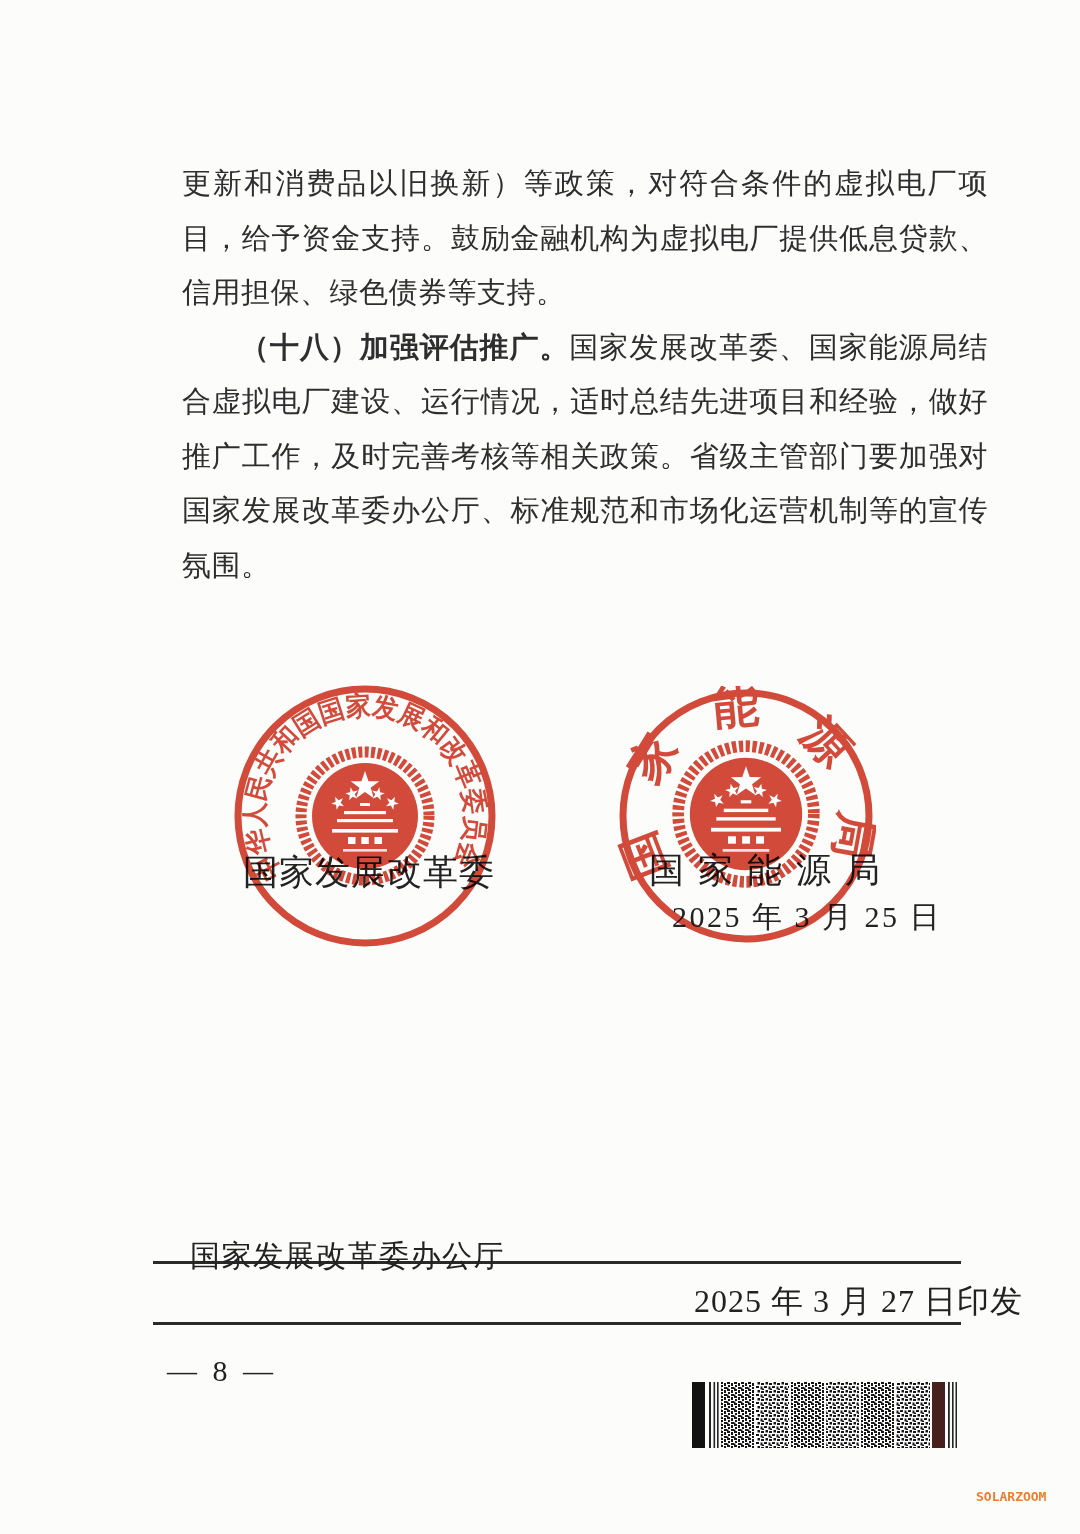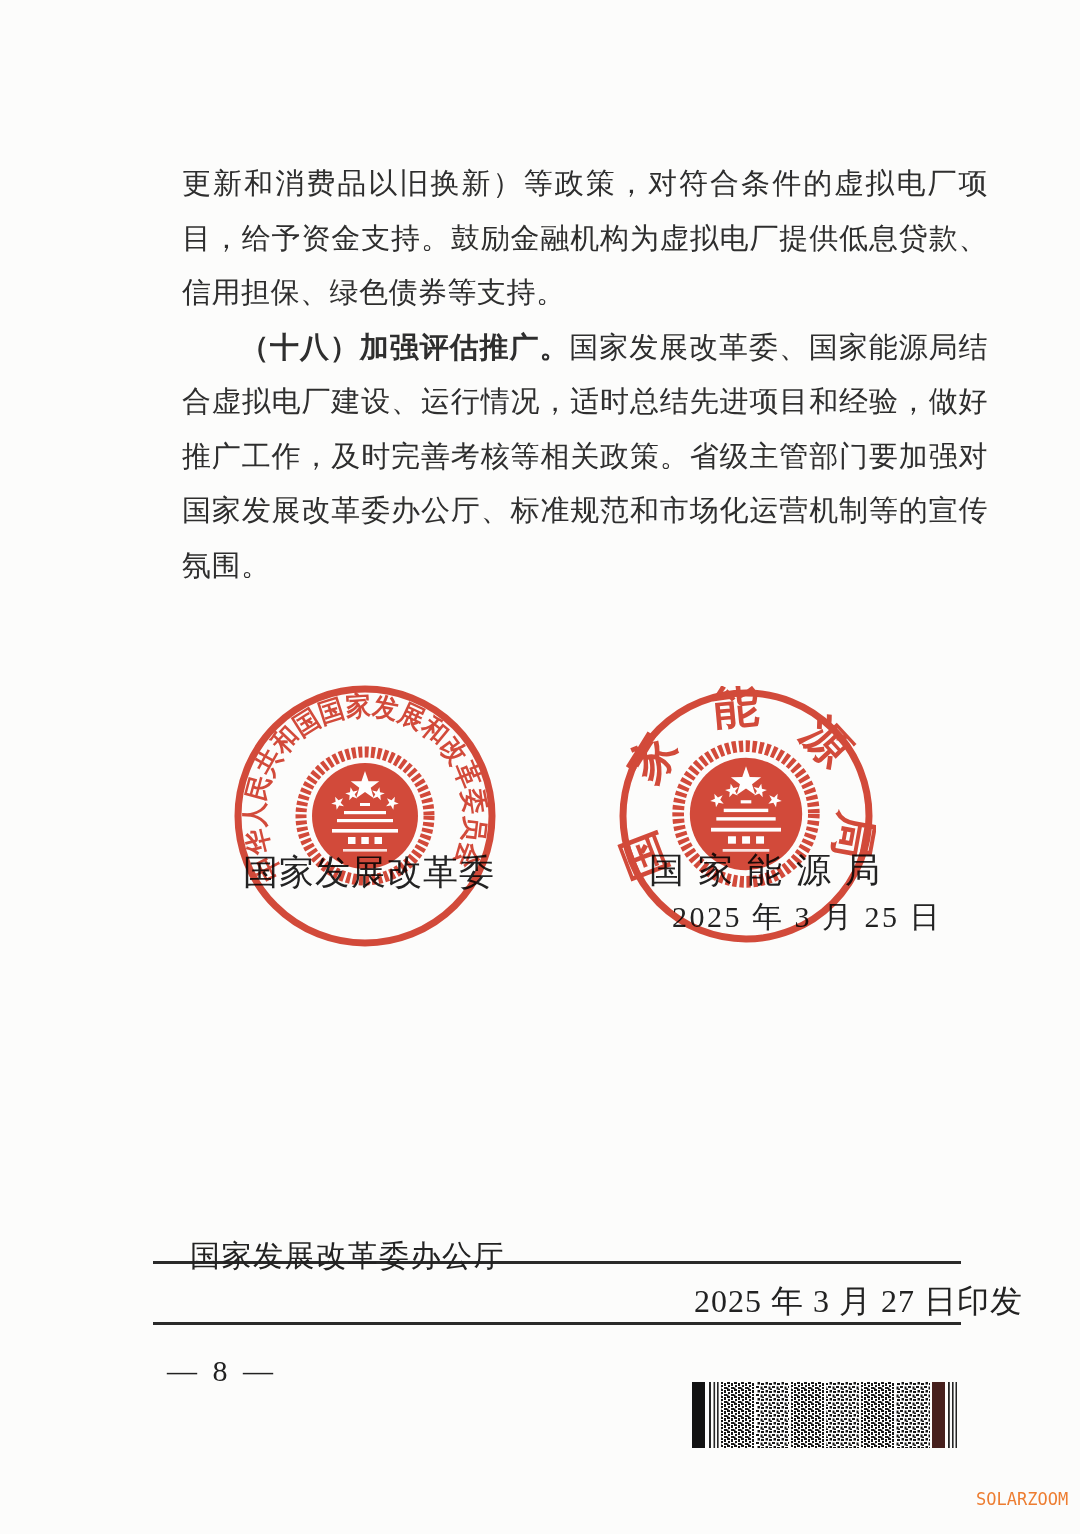--- a/index.html
+++ b/index.html
@@ -34,22 +34,22 @@
   .rule-bottom{top:1322px;}
   .footer-issuer{position:absolute; left:190px; top:1236px; font-size:30px; color:#222; letter-spacing:1.5px;}
   .footer-date{position:absolute; left:694px; top:1280px; font-size:32px; color:#222; letter-spacing:1px;}
   .page-num{position:absolute; left:167px; top:1354px; font-size:30px; color:#222; letter-spacing:4px;}
   
   .barcode{position:absolute; left:692px; top:1382px; width:266px; height:66px;}
   .barcode svg{display:block; width:100%; height:100%;}
   
   .watermark{
     position:absolute; left:976px; top:1489px;
-    font-family:"DejaVu Sans Mono",monospace; font-weight:normal;
-    font-size:17px; color:#ed7d31; letter-spacing:0;
+    font-family:"DejaVu Sans Mono",monospace; font-weight:bold;
+    font-size:13px; color:#ed7d31; letter-spacing:0;
   }
 </style>
 </head>
 <body>
 
 <div class="page">
 
   <div class="bodytext">
     <div class="bt-line">更新和消费品以旧换新）等政策，对符合条件的虚拟电厂项</div>
     <div class="bt-line">目，给予资金支持。鼓励金融机构为虚拟电厂提供低息贷款、</div>

